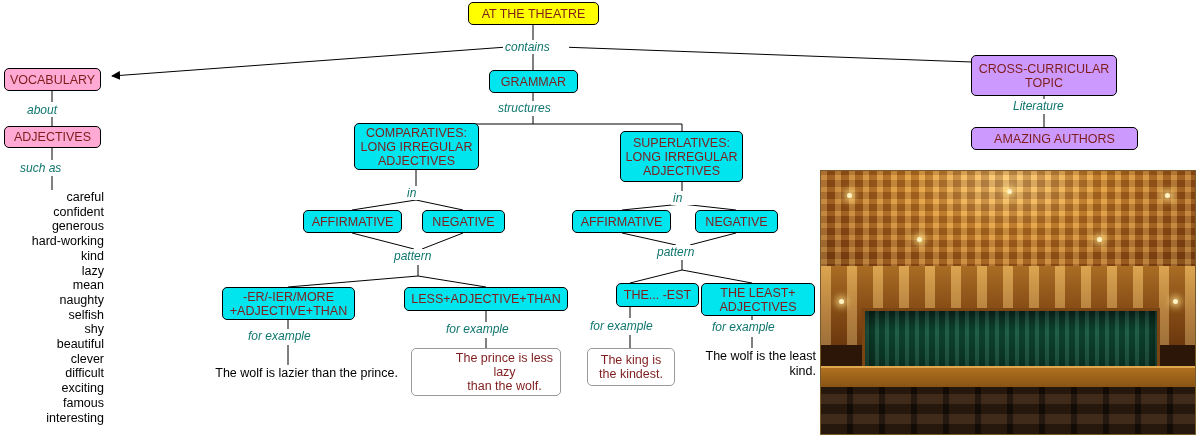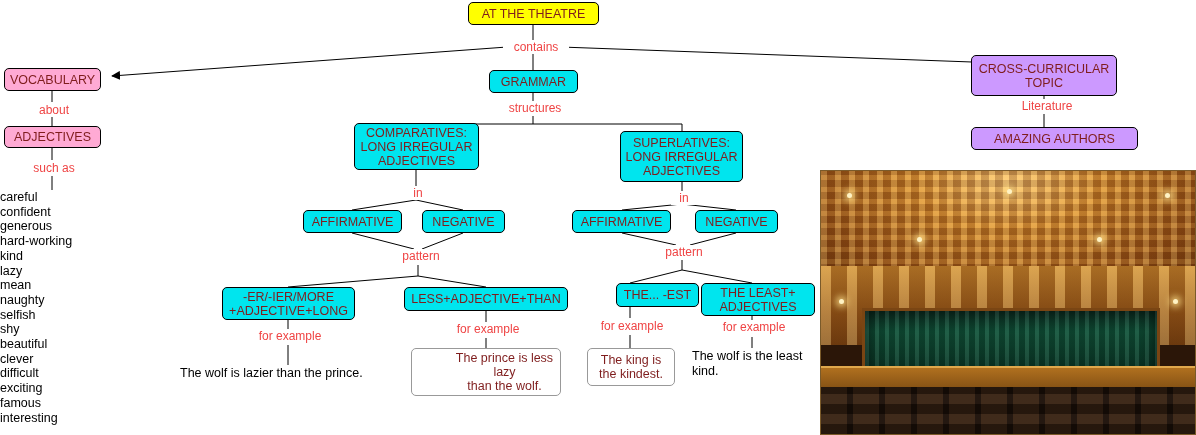--- a/index.html
+++ b/index.html
@@ -42,32 +42,33 @@
   }
   .n-yellow { background: #ffff00; }
   .n-pink   { background: #ffaad4; }
   .n-cyan   { background: #00e5ee; }
   .n-purple { background: #cc99ff; }
   .n-white  { background: #ffffff; border: 1px solid #999999; }
   .label {
     position: absolute;
     font-size: 12px;
     line-height: 14px;
-    color: #ef4444;
+    color: #0f766e;
     background: #ffffff;
-    text-align: center;
+    text-align: left;
     white-space: pre-line;
     padding: 0 2px;
+    font-style: italic;
   }
   .plain {
     position: absolute;
     font-size: 12.5px;
     line-height: 14.6px;
     color: #000000;
-    text-align: left;
+    text-align: right;
     white-space: pre-line;
   }
   #theatre-photo {
     position: absolute;
     left: 820px;
     top: 170px;
     width: 374px;
     height: 263px;
     border: 1px solid #7a5a2a;
     overflow: hidden;
@@ -209,21 +210,21 @@
 
   <div class="node n-cyan" style="left:303px; top:210px; width:99px; height:23px;">AFFIRMATIVE</div>
 
   <div class="node n-cyan" style="left:422px; top:210px; width:83px; height:23px;">NEGATIVE</div>
 
   <div class="node n-cyan" style="left:572px; top:210px; width:99px; height:23px;">AFFIRMATIVE</div>
 
   <div class="node n-cyan" style="left:695px; top:210px; width:83px; height:23px;">NEGATIVE</div>
 
   <div class="node n-cyan" style="left:222px; top:287px; width:133px; height:33px;">-ER/-IER/MORE
-+ADJECTIVE+LONG</div>
++ADJECTIVE+THAN</div>
 
   <div class="node n-cyan" style="left:404px; top:287px; width:164px; height:24px;">LESS+ADJECTIVE+THAN</div>
 
   <div class="node n-cyan" style="left:616px; top:283px; width:83px; height:24px;">THE... -EST</div>
 
   <div class="node n-cyan" style="left:701px; top:283px; width:114px; height:33px;">THE LEAST+
 ADJECTIVES</div>
 
   <div class="plain" style="left:180px; top:366px; width:218px;">The wolf is lazier than the prince.</div>
 

